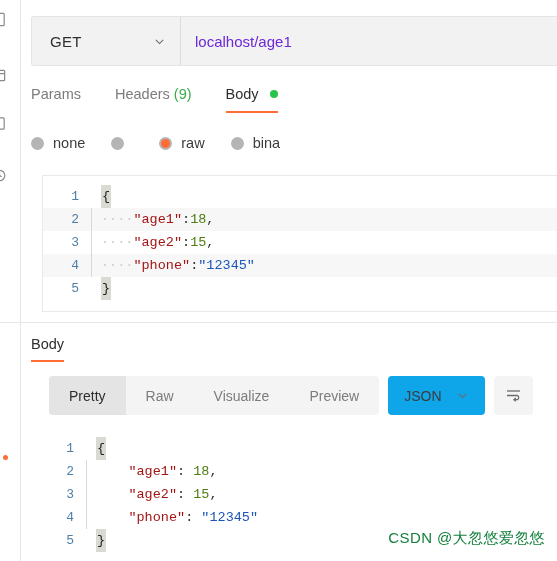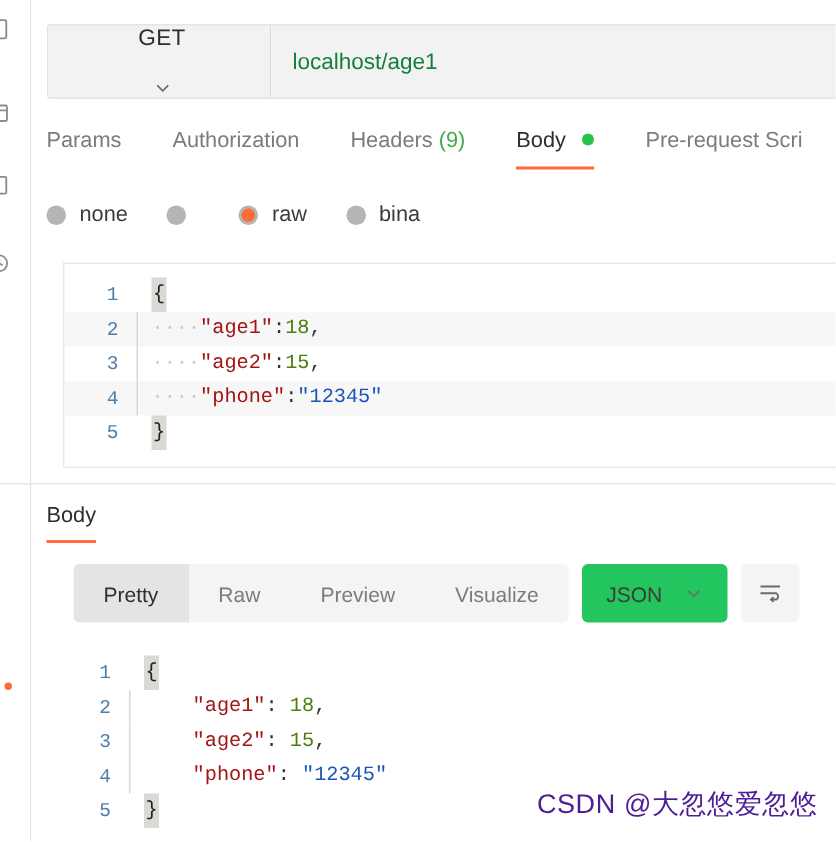--- a/index.html
+++ b/index.html
@@ -62,21 +62,20 @@
     background: #f2f2f2;
     border: 1px solid #e4e4e4;
     border-right: 1px solid #dcdcdc;
     border-radius: 3px 0 0 3px;
     display: flex;
     align-items: center;
     justify-content: space-between;
     padding: 0 14px 0 18px;
     box-sizing: border-box;
     cursor: pointer;
-    flex-direction: column;
   }
   .method-label {
     font-size: 15px;
     color: #2e2e2e;
     letter-spacing: .3px;
   }
   .chev {
     width: 13px; height: 13px;
     color: #6b6b6b;
   }
@@ -87,21 +86,21 @@
     border: 1px solid #e4e4e4;
     border-left: none;
     display: flex;
     align-items: center;
     padding-left: 14px;
     box-sizing: border-box;
     cursor: text;
   }
   .url-text {
     font-size: 15px;
-    color: #15803d;
+    color: #6d28d9;
   }
 
   
   .req-tabs {
     position: absolute;
     left: 10px; top: 82px;
     width: 546px; height: 35px;
     display: flex;
     align-items: flex-start;
     gap: 0;
@@ -279,21 +278,21 @@
     cursor: pointer;
   }
   .seg.active {
     background: #e4e4e4;
     color: #2e2e2e;
   }
   .format-box {
     display: flex;
     align-items: center;
     gap: 14px;
-    background: #22c55e;
+    background: #0ea5e9;
     border-radius: 4px;
     padding: 0 16px;
     cursor: pointer;
   }
   .format-label { font-size: 14px; color: #3c3c3c; }
   .wrap-btn {
     width: 39px;
     background: #f4f4f4;
     border-radius: 4px;
     display: flex;
@@ -309,22 +308,22 @@
     width: 536px; height: 130px;
     background: #ffffff;
     overflow: hidden;
   }
   .resp-editor .gutter { width: 44px; color: #4e7fa8; }
 
   
   .watermark {
     position: absolute;
     right: 12px; bottom: 13px;
-    font-size: 18px;
-    color: #4c1d95;
+    font-size: 15px;
+    color: #15803d;
     letter-spacing: .4px;
     user-select: none;
   }
 </style>
 </head>
 <body>
 
 <div class="left-rail">
   <div class="rail-icon" style="top:12px">
     <svg viewBox="0 0 16 16" fill="none" stroke="currentColor" stroke-width="1.3">
@@ -366,32 +365,26 @@
     <div class="url-box">
       <span class="url-text">localhost/age1</span>
     </div>
   </div>
 
   <div class="req-tabs">
     <div class="rtab">
       <span>Params</span>
     </div>
     <div class="rtab">
-      <span>Authorization</span>
-    </div>
-    <div class="rtab">
       <span>Headers</span>
       <span class="count-green">(9)</span>
     </div>
     <div class="rtab active">
       <span>Body</span>
       <span class="green-dot"></span>
-    </div>
-    <div class="rtab">
-      <span>Pre-request Scri</span>
     </div>
   </div>
 
   <div class="radio-row">
     <div class="radio-item">
       <span class="radio-mark"></span>
       <span class="radio-label">none</span>
     </div>
     <div class="radio-item">
       <span class="radio-mark"></span>
@@ -445,24 +438,24 @@
 
   <div class="view-bar">
     <div class="seg-group">
       <div class="seg active">
         <span>Pretty</span>
       </div>
       <div class="seg">
         <span>Raw</span>
       </div>
       <div class="seg">
+        <span>Visualize</span>
+      </div>
+      <div class="seg">
         <span>Preview</span>
-      </div>
-      <div class="seg">
-        <span>Visualize</span>
       </div>
     </div>
 
     <div class="format-box">
       <span class="format-label">JSON</span>
       <span class="chev">
         <svg viewBox="0 0 16 16" fill="none" stroke="currentColor" stroke-width="1.4">
           <polyline points="3.5,6 8,10.5 12.5,6"></polyline>
         </svg>
       </span>

